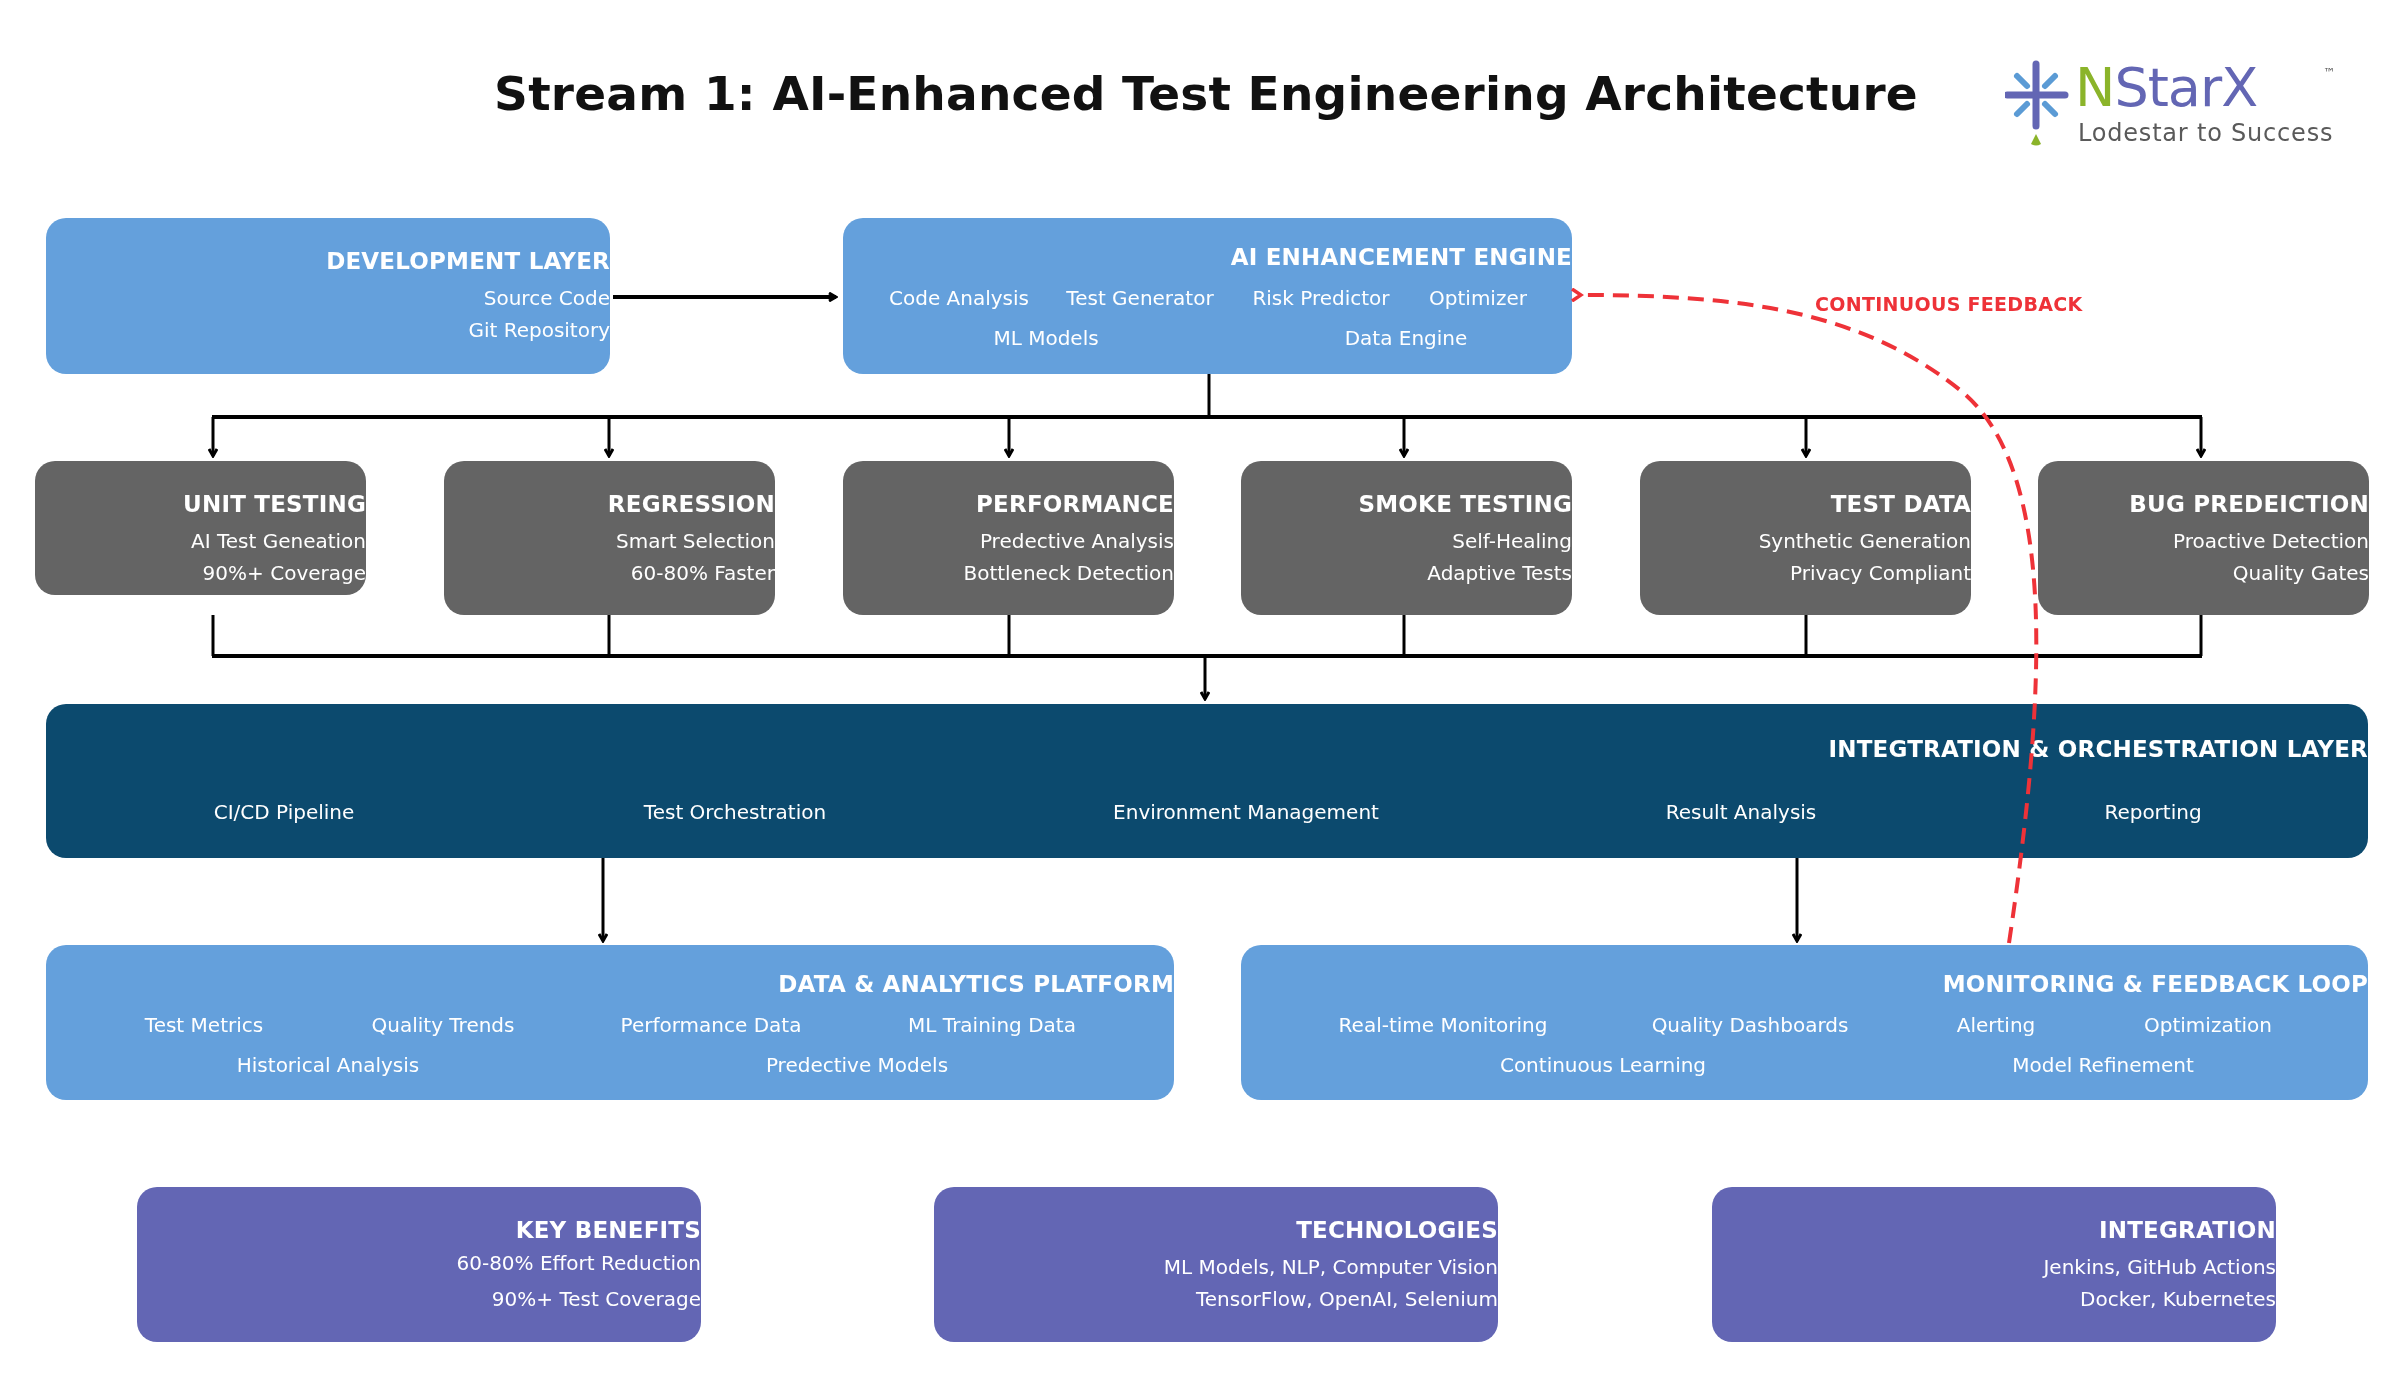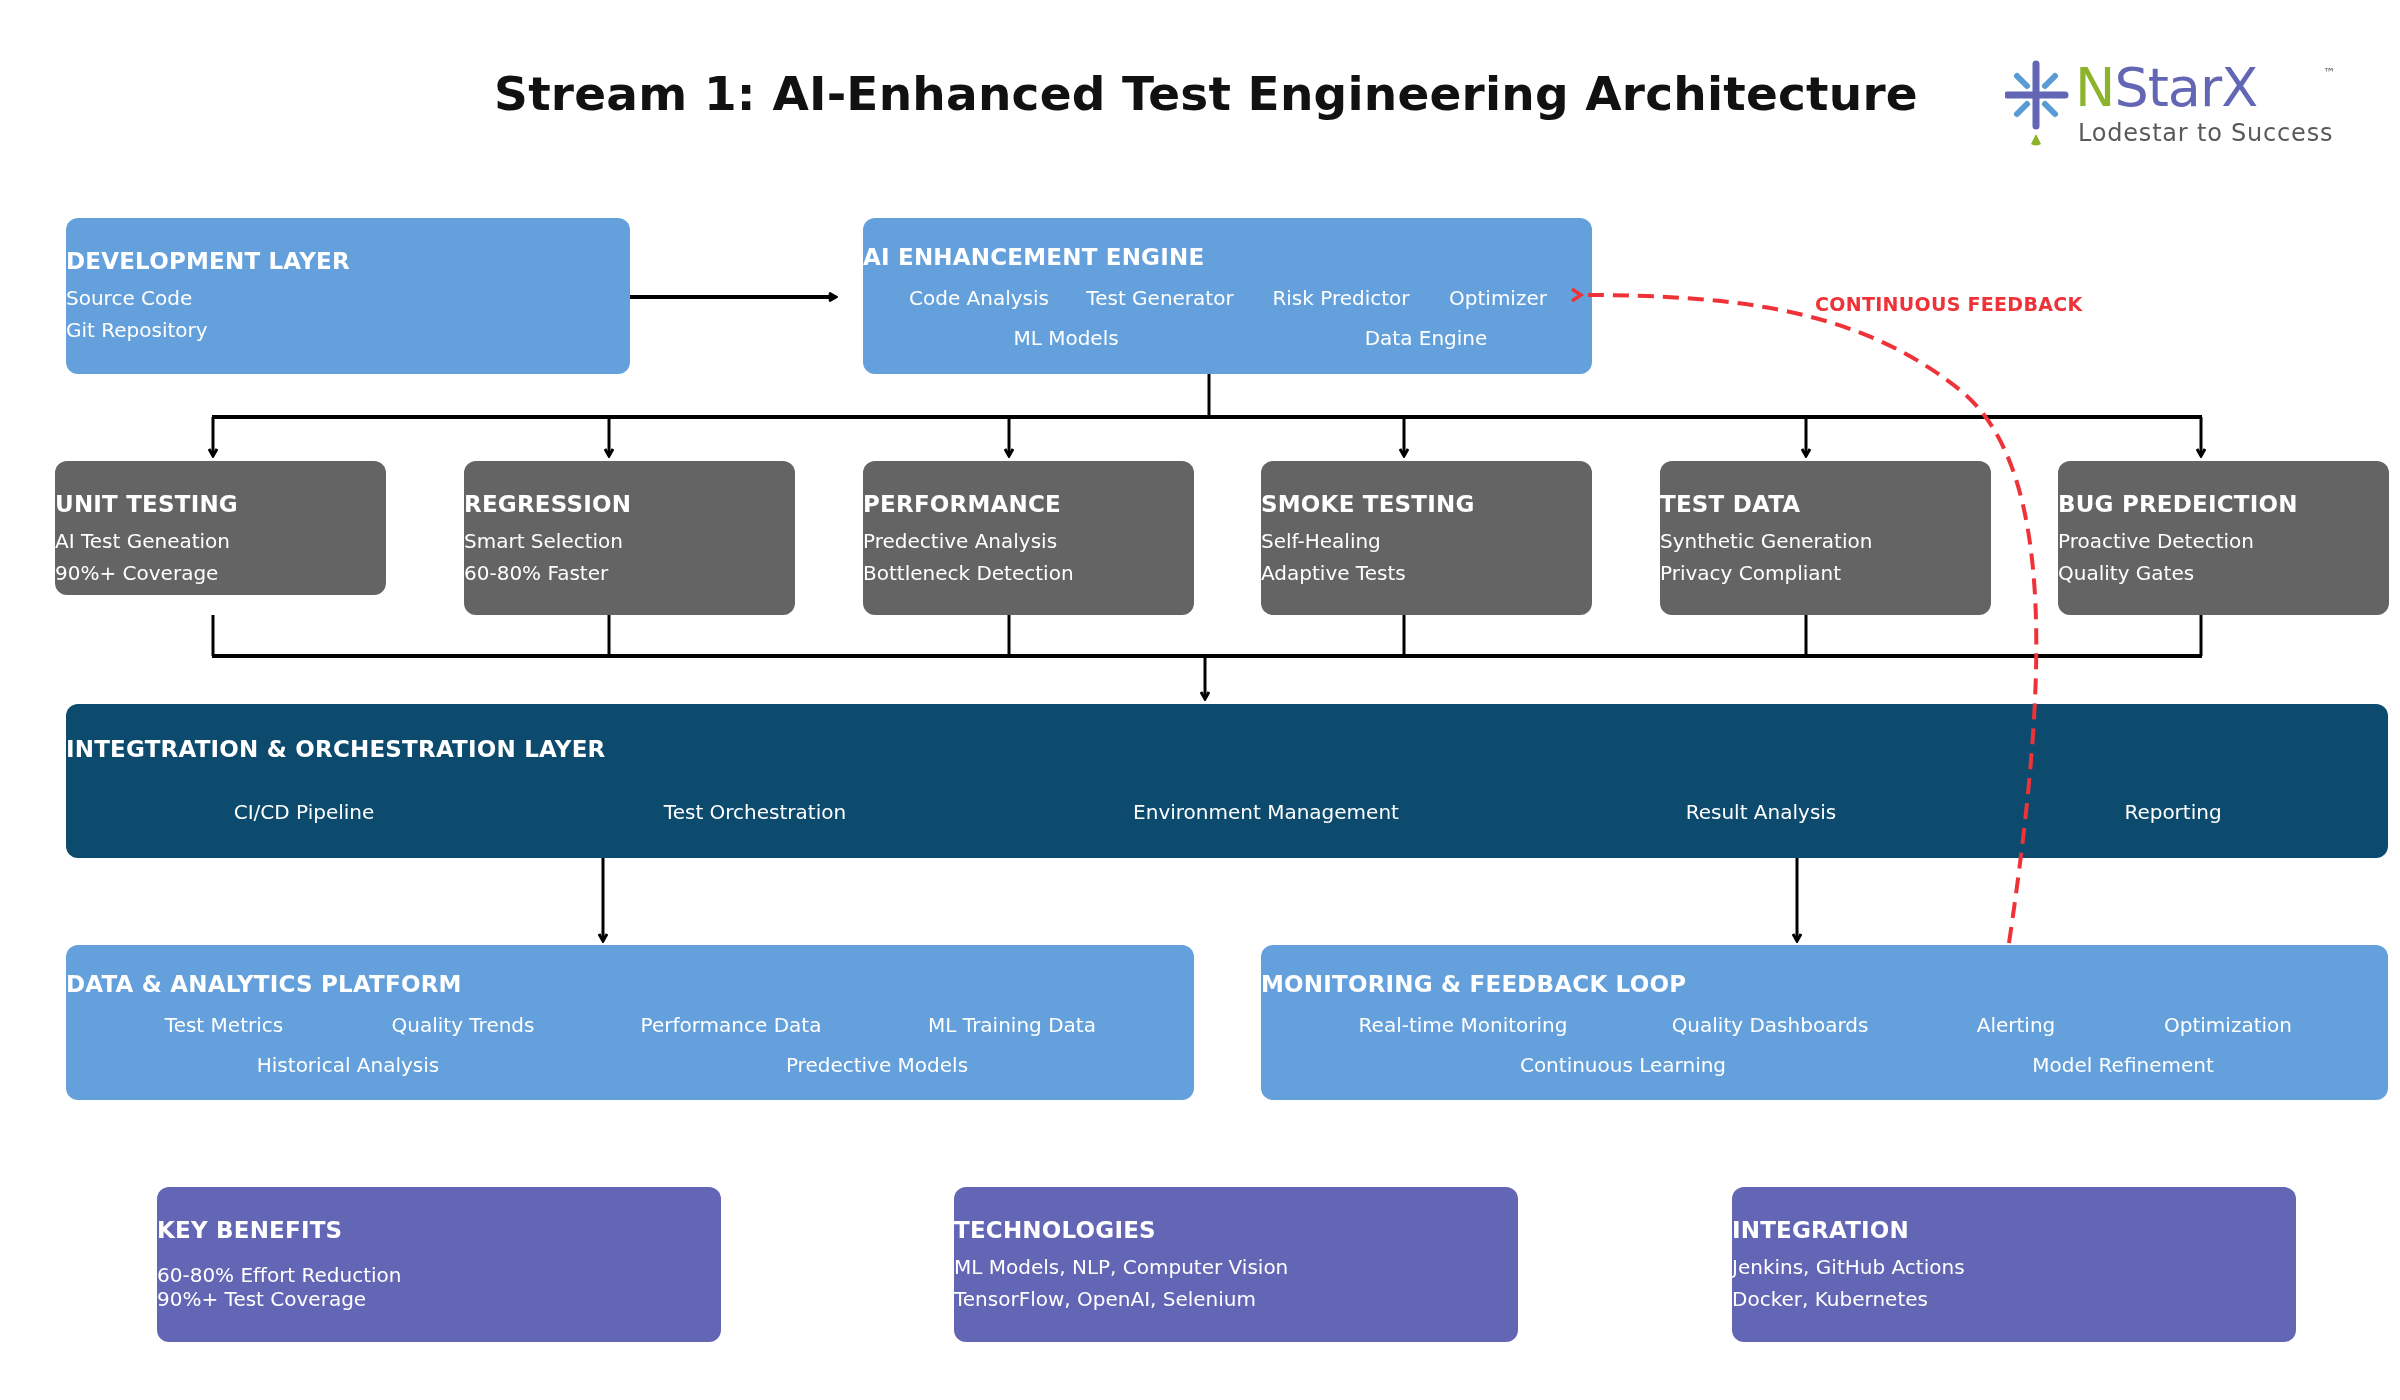--- a/index.html
+++ b/index.html
@@ -1,19 +1,19 @@
 <!DOCTYPE html>
 <html><head>
 <meta charset="utf-8">
 <style>
   html,body{margin:0;padding:0;background:#ffffff;}
   body{width:2400px;height:1400px;position:relative;overflow:hidden;font-family:"DejaVu Sans","Liberation Sans",sans-serif;}
   .abs{position:absolute;}
   .title{left:0;width:2412px;top:66px;text-align:center;font-size:47px;font-weight:bold;color:#111;letter-spacing:0.2px;font-family:"DejaVu Sans",sans-serif;}
-  .box{position:absolute;border-radius:12px;color:#ffffff;box-sizing:border-box;text-align:left;margin-left:20px;}
+  .box{position:absolute;border-radius:20px;color:#ffffff;box-sizing:border-box;text-align:right;}
   .blue{background:#64A0DC;}
   .gray{background:#646464;}
   .green{background:#0c4a6e;}
   .purple{background:#6366B4;}
   .box .hd{font-weight:bold;font-size:23px;letter-spacing:0.2px;}
   .box .ln{font-size:20px;line-height:32px;}
   .row{position:absolute;left:0;right:0;font-size:20px;}
   .row span{position:absolute;transform:translateX(-50%);white-space:nowrap;}
   svg.wires{position:absolute;left:0;top:0;}
   .fb-label{position:absolute;left:1815px;top:293px;color:#EE3238;font-weight:bold;font-size:19px;letter-spacing:0.3px;}
@@ -170,21 +170,21 @@
   </div>
   <div class="row" style="top:108px;">
     <span style="left:362px;">Continuous Learning</span>
     <span style="left:862px;">Model Refinement</span>
   </div>
 </div>
 
 <div id="summary">
     <div class="box purple" style="left: 137px; top: 1187px; width: 564px; height: 155px;">
       <div class="hd" style="position:absolute;left:0;right:0;top:30px;">KEY BENEFITS</div>
-      <div class="ln" style="position:absolute;left:0;right:0;top:72px;">60-80% Effort Reduction</div>
+      <div class="ln" style="position:absolute;left:0;right:0;top:60px;">60-80% Effort Reduction</div>
       <div class="ln" style="position:absolute;left:0;right:0;top:96px;">90%+ Test Coverage</div>
     </div>
     <div class="box purple" style="left: 934px; top: 1187px; width: 564px; height: 155px;">
       <div class="hd" style="position:absolute;left:0;right:0;top:30px;">TECHNOLOGIES</div>
       <div class="ln" style="position:absolute;left:0;right:0;top:64px;">ML Models, NLP, Computer Vision</div>
       <div class="ln" style="position:absolute;left:0;right:0;top:96px;">TensorFlow, OpenAI, Selenium</div>
     </div>
     <div class="box purple" style="left: 1712px; top: 1187px; width: 564px; height: 155px;">
       <div class="hd" style="position:absolute;left:0;right:0;top:30px;">INTEGRATION</div>
       <div class="ln" style="position:absolute;left:0;right:0;top:64px;">Jenkins, GitHub Actions</div>

